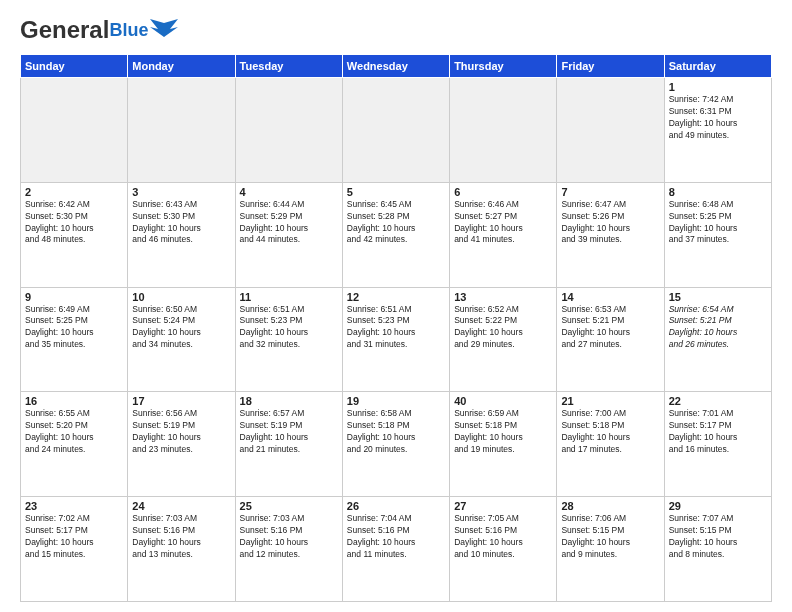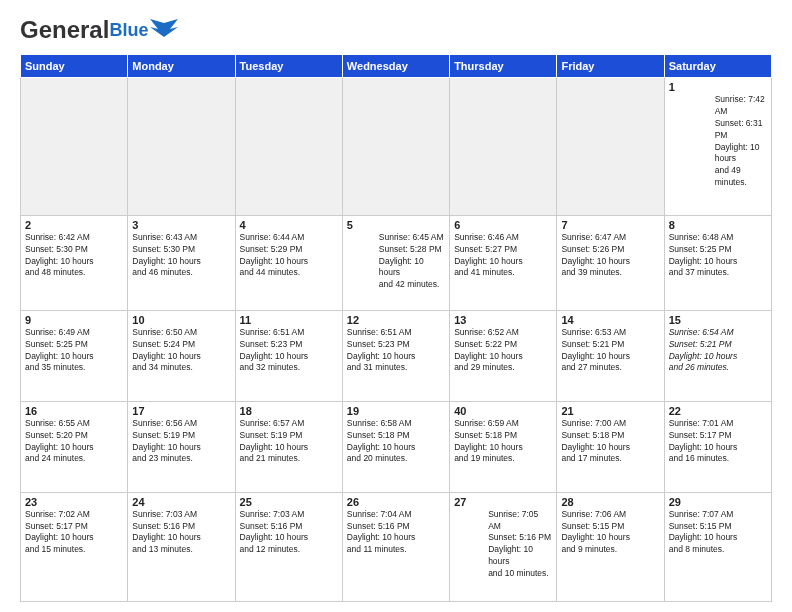--- a/index.html
+++ b/index.html
@@ -139,21 +139,21 @@
     <tbody id="calendar-body">
     <tr>
           <td class="empty"></td>
           <td class="empty"></td>
           <td class="empty"></td>
           <td class="empty"></td>
           <td class="empty"></td>
           <td class="empty"></td>
           <td>
             <span class="day-number">1</span>
-            <div class="day-info" style="white-space: pre-line; margin-left: 46px;">Sunrise: 7:42 AM
+            <div class="day-info" style="white-space: pre-line;">Sunrise: 7:42 AM
 Sunset: 6:31 PM
 Daylight: 10 hours
 and 49 minutes.</div>
           </td>
         </tr>
         <tr>
           <td>
             <span class="day-number">2</span>
             <div class="day-info" style="white-space: pre-line;">Sunrise: 6:42 AM
 Sunset: 5:30 PM
@@ -169,21 +169,21 @@
           </td>
           <td>
             <span class="day-number">4</span>
             <div class="day-info" style="white-space: pre-line;">Sunrise: 6:44 AM
 Sunset: 5:29 PM
 Daylight: 10 hours
 and 44 minutes.</div>
           </td>
           <td>
             <span class="day-number">5</span>
-            <div class="day-info" style="white-space: pre-line; margin-left: 32px;">Sunrise: 6:45 AM
+            <div class="day-info" style="white-space: pre-line;">Sunrise: 6:45 AM
 Sunset: 5:28 PM
 Daylight: 10 hours
 and 42 minutes.</div>
           </td>
           <td>
             <span class="day-number">6</span>
             <div class="day-info" style="white-space: pre-line;">Sunrise: 6:46 AM
 Sunset: 5:27 PM
 Daylight: 10 hours
 and 41 minutes.</div>
@@ -329,21 +329,21 @@
           </td>
           <td>
             <span class="day-number">26</span>
             <div class="day-info" style="white-space: pre-line;">Sunrise: 7:04 AM
 Sunset: 5:16 PM
 Daylight: 10 hours
 and 11 minutes.</div>
           </td>
           <td>
             <span class="day-number">27</span>
-            <div class="day-info" style="white-space: pre-line; margin-left: 34px;">Sunrise: 7:05 AM
+            <div class="day-info" style="white-space: pre-line;">Sunrise: 7:05 AM
 Sunset: 5:16 PM
 Daylight: 10 hours
 and 10 minutes.</div>
           </td>
           <td>
             <span class="day-number">28</span>
             <div class="day-info" style="white-space: pre-line;">Sunrise: 7:06 AM
 Sunset: 5:15 PM
 Daylight: 10 hours
 and 9 minutes.</div>

